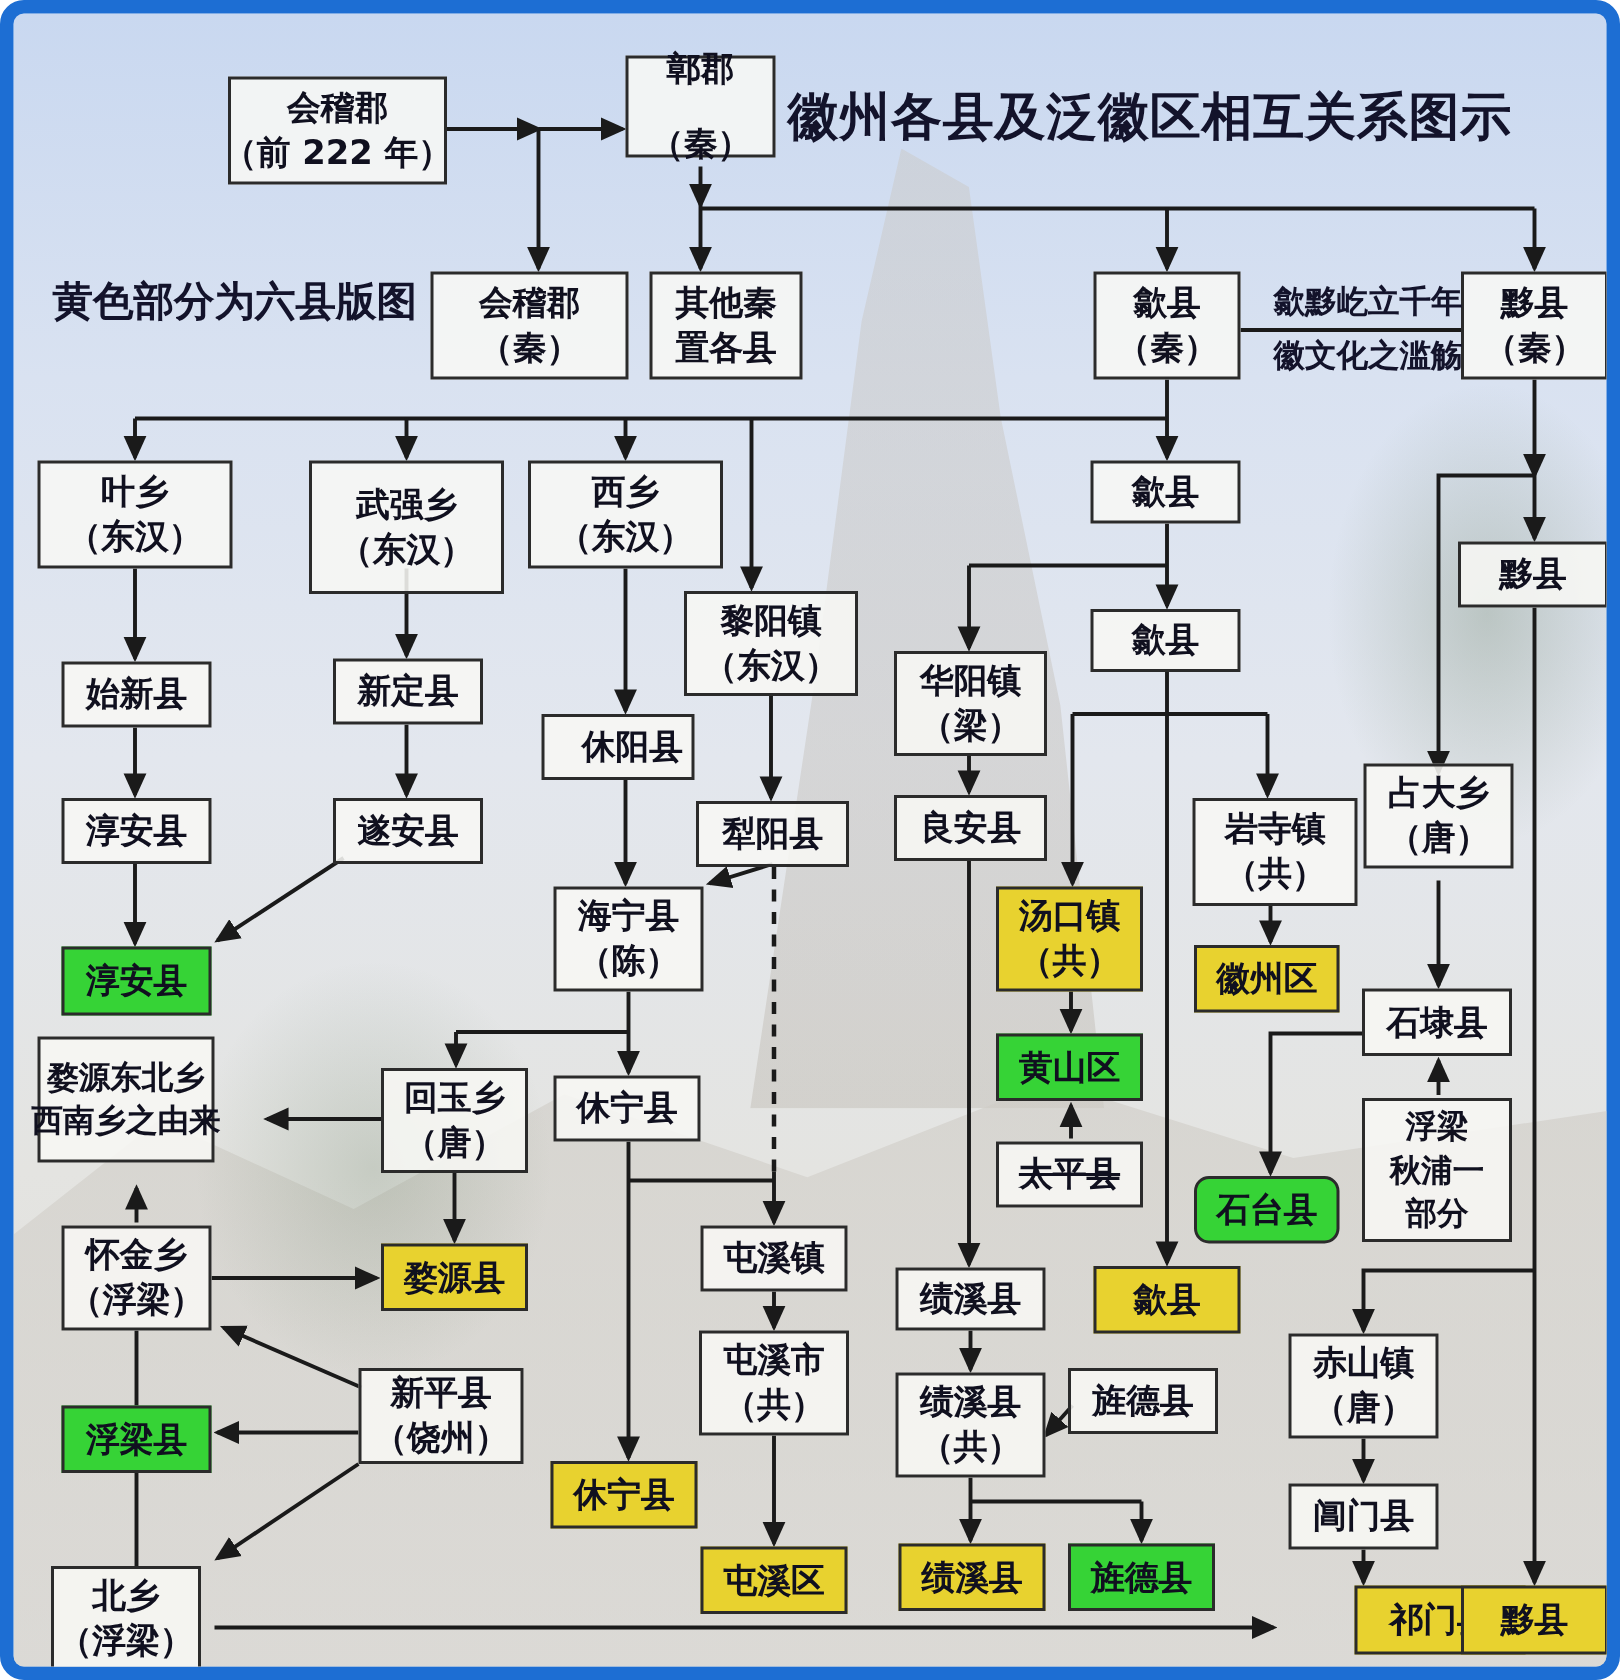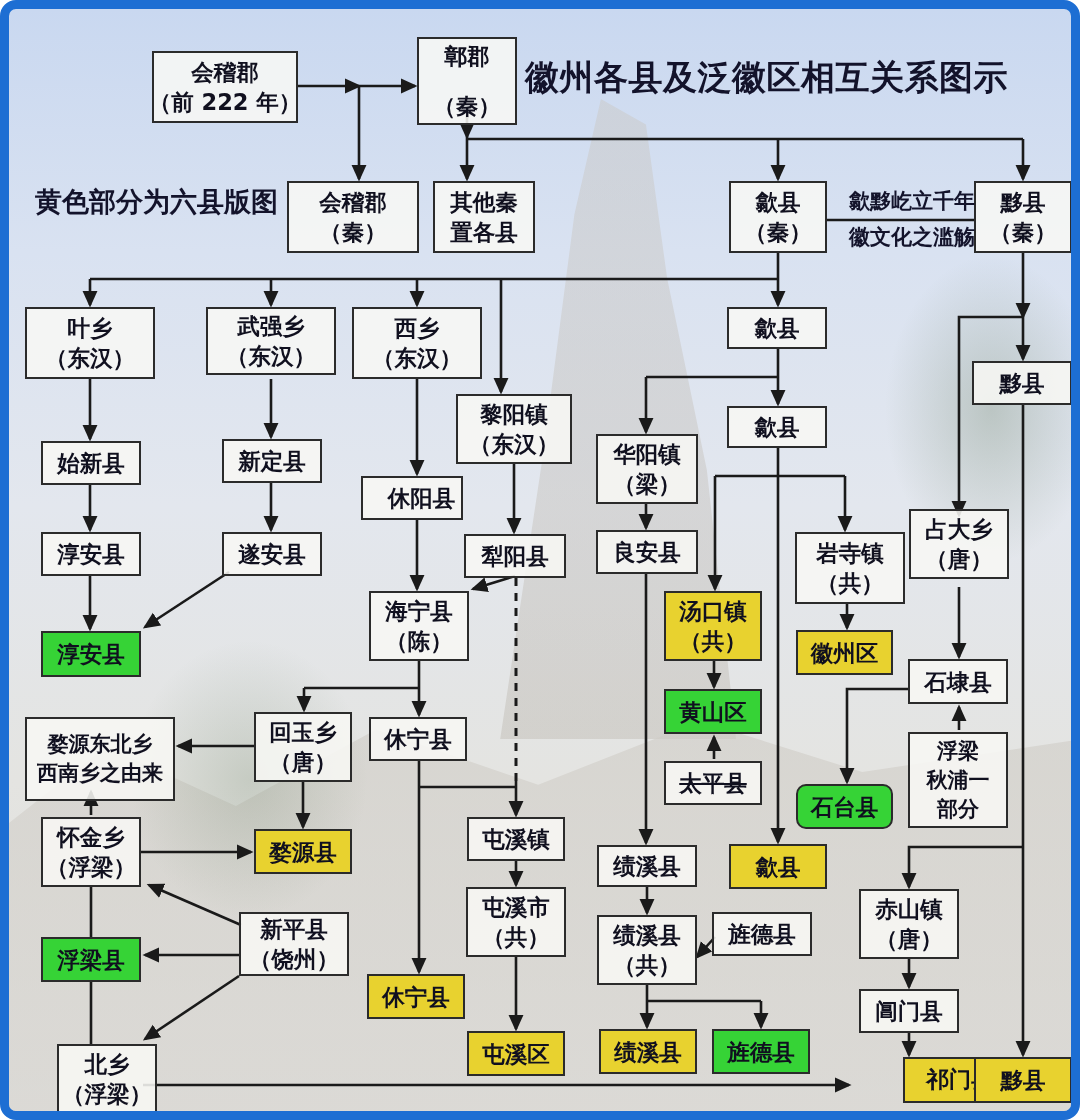--- a/index.html
+++ b/index.html
@@ -125,21 +125,21 @@
         <polyline points="82,973 82,1035" fill="none" stroke="#1a1a1a" stroke-width="2.6"></polyline>
         <polyline points="82,878 82,928" fill="none" stroke="#1a1a1a" stroke-width="2.6"></polyline>
         <polyline points="134,1076 840,1076" fill="none" stroke="#1a1a1a" stroke-width="2.6" marker-end="url(#arrowhead)"></polyline>
       </svg>
 
     <div id="nodes">
         <div class="node white" style="left: 143px; top: 42px; width: 146px; height: 72px;">
           <div class="nline">会稽郡</div>
           <div class="nline">（前 222 年）</div>
         </div>
-        <div class="node white" style="left: 408px; top: 28px; width: 100px; height: 88px; gap: 20px;">
+        <div class="node white" style="left: 408px; top: 28px; width: 100px; height: 68px; gap: 20px;">
           <div class="nline">鄣郡</div>
           <div class="nline">（秦）</div>
         </div>
         <div class="node white" style="left: 278px; top: 172px; width: 132px; height: 72px;">
           <div class="nline">会稽郡</div>
           <div class="nline">（秦）</div>
         </div>
         <div class="node white" style="left: 424px; top: 172px; width: 102px; height: 72px;">
           <div class="nline">其他秦</div>
           <div class="nline">置各县</div>
@@ -149,21 +149,21 @@
           <div class="nline">（秦）</div>
         </div>
         <div class="node white" style="left: 965px; top: 172px; width: 98px; height: 72px;">
           <div class="nline">黟县</div>
           <div class="nline">（秦）</div>
         </div>
         <div class="node white" style="left: 16px; top: 298px; width: 130px; height: 72px;">
           <div class="nline">叶乡</div>
           <div class="nline">（东汉）</div>
         </div>
-        <div class="node white" style="left: 197px; top: 298px; width: 130px; height: 68px;">
+        <div class="node white" style="left: 197px; top: 298px; width: 130px; height: 89px;">
           <div class="nline">武强乡</div>
           <div class="nline">（东汉）</div>
         </div>
         <div class="node white" style="left: 343px; top: 298px; width: 130px; height: 72px;">
           <div class="nline">西乡</div>
           <div class="nline">（东汉）</div>
         </div>
         <div class="node white" style="left: 447px; top: 385px; width: 116px; height: 70px;">
           <div class="nline">黎阳镇</div>
           <div class="nline">（东汉）</div>
@@ -220,21 +220,21 @@
         <div class="node yellow" style="left: 655px; top: 582px; width: 98px; height: 70px;">
           <div class="nline">汤口镇</div>
           <div class="nline">（共）</div>
         </div>
         <div class="node yellow" style="left: 787px; top: 621px; width: 97px; height: 45px;">
           <div class="nline">徽州区</div>
         </div>
         <div class="node white" style="left: 899px; top: 650px; width: 100px; height: 45px;">
           <div class="nline">石埭县</div>
         </div>
-        <div class="node white small" style="left: 16px; top: 708px; width: 150px; height: 84px;">
+        <div class="node white small" style="left: 16px; top: 682px; width: 118px; height: 84px;">
           <div class="nline">婺源东北乡</div>
           <div class="nline">西南乡之由来</div>
         </div>
         <div class="node white" style="left: 245px; top: 703px; width: 98px; height: 70px;">
           <div class="nline">回玉乡</div>
           <div class="nline">（唐）</div>
         </div>
         <div class="node white" style="left: 360px; top: 708px; width: 98px; height: 44px;">
           <div class="nline">休宁县</div>
         </div>
@@ -289,21 +289,21 @@
         <div class="node white" style="left: 230px; top: 903px; width: 110px; height: 64px;">
           <div class="nline">新平县</div>
           <div class="nline">（饶州）</div>
         </div>
         <div class="node yellow" style="left: 358px; top: 965px; width: 98px; height: 45px;">
           <div class="nline">休宁县</div>
         </div>
         <div class="node white" style="left: 850px; top: 980px; width: 100px; height: 44px;">
           <div class="nline">阊门县</div>
         </div>
-        <div class="node white" style="left: 48px; top: 1035px; width: 100px; height: 70px;">
+        <div class="node white" style="left: 25px; top: 1035px; width: 100px; height: 70px;">
           <div class="nline">北乡</div>
           <div class="nline">（浮梁）</div>
         </div>
         <div class="node yellow" style="left: 458px; top: 1022px; width: 98px; height: 45px;">
           <div class="nline">屯溪区</div>
         </div>
         <div class="node yellow" style="left: 590px; top: 1020px; width: 98px; height: 45px;">
           <div class="nline">绩溪县</div>
         </div>
         <div class="node green" style="left: 703px; top: 1020px; width: 98px; height: 45px;">

